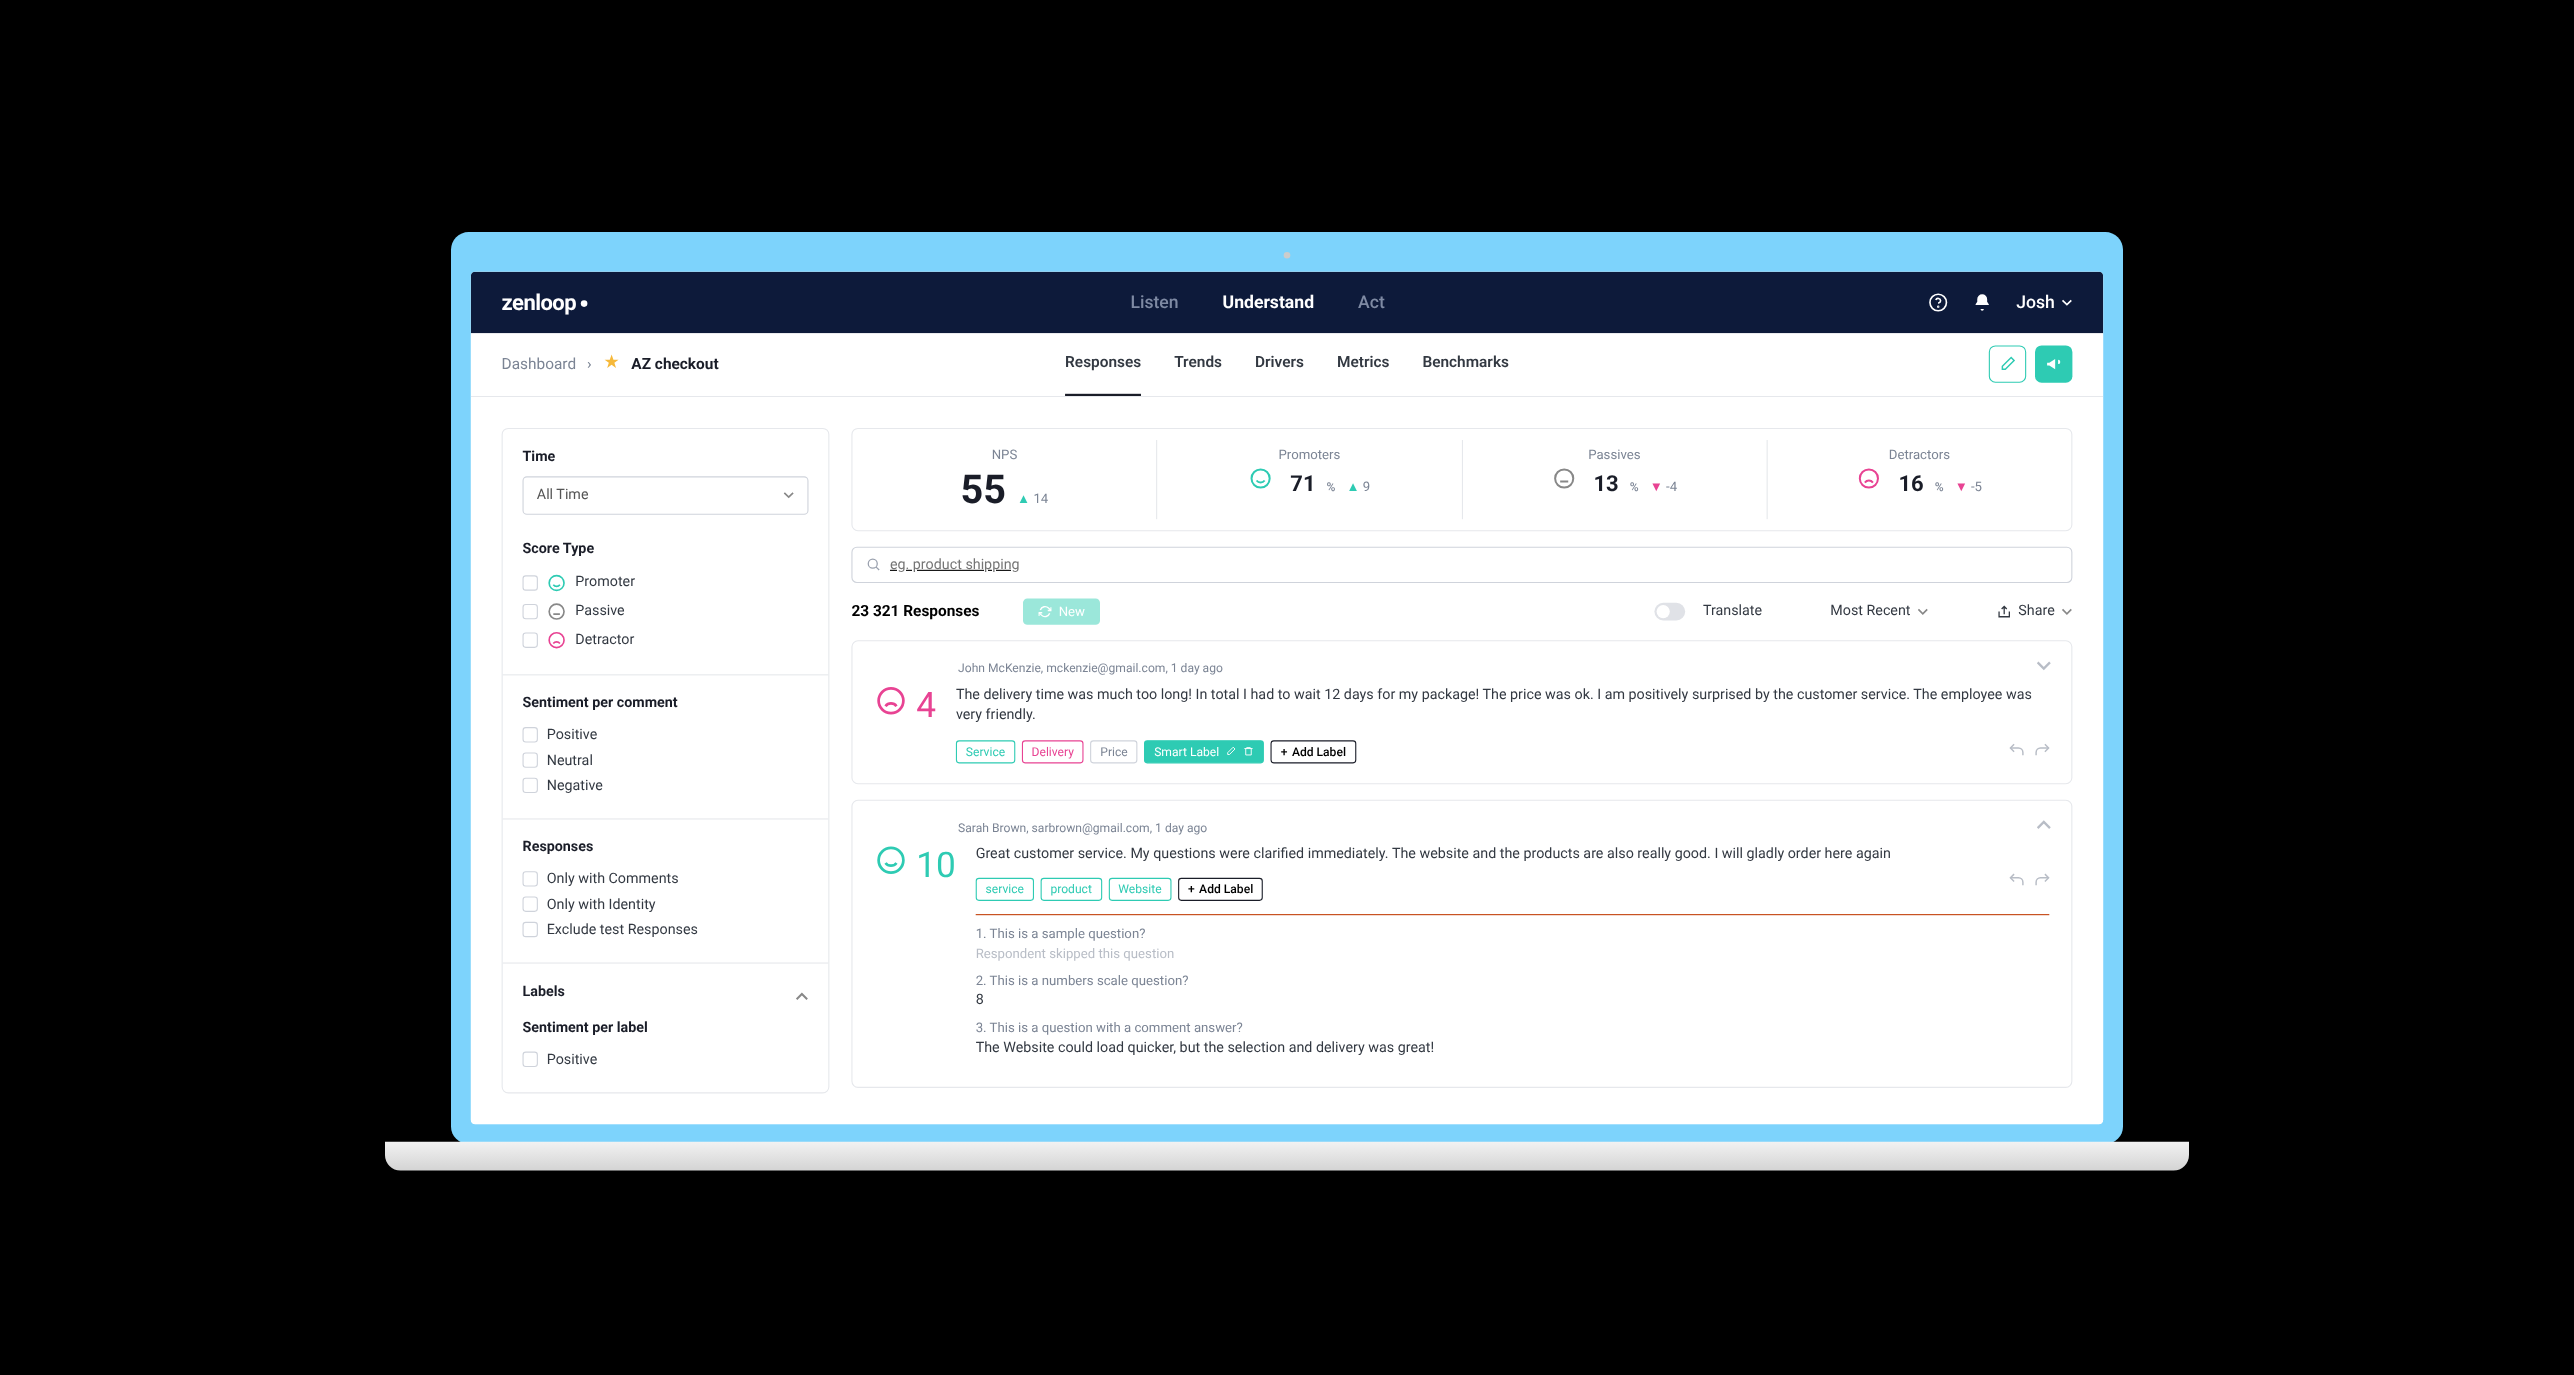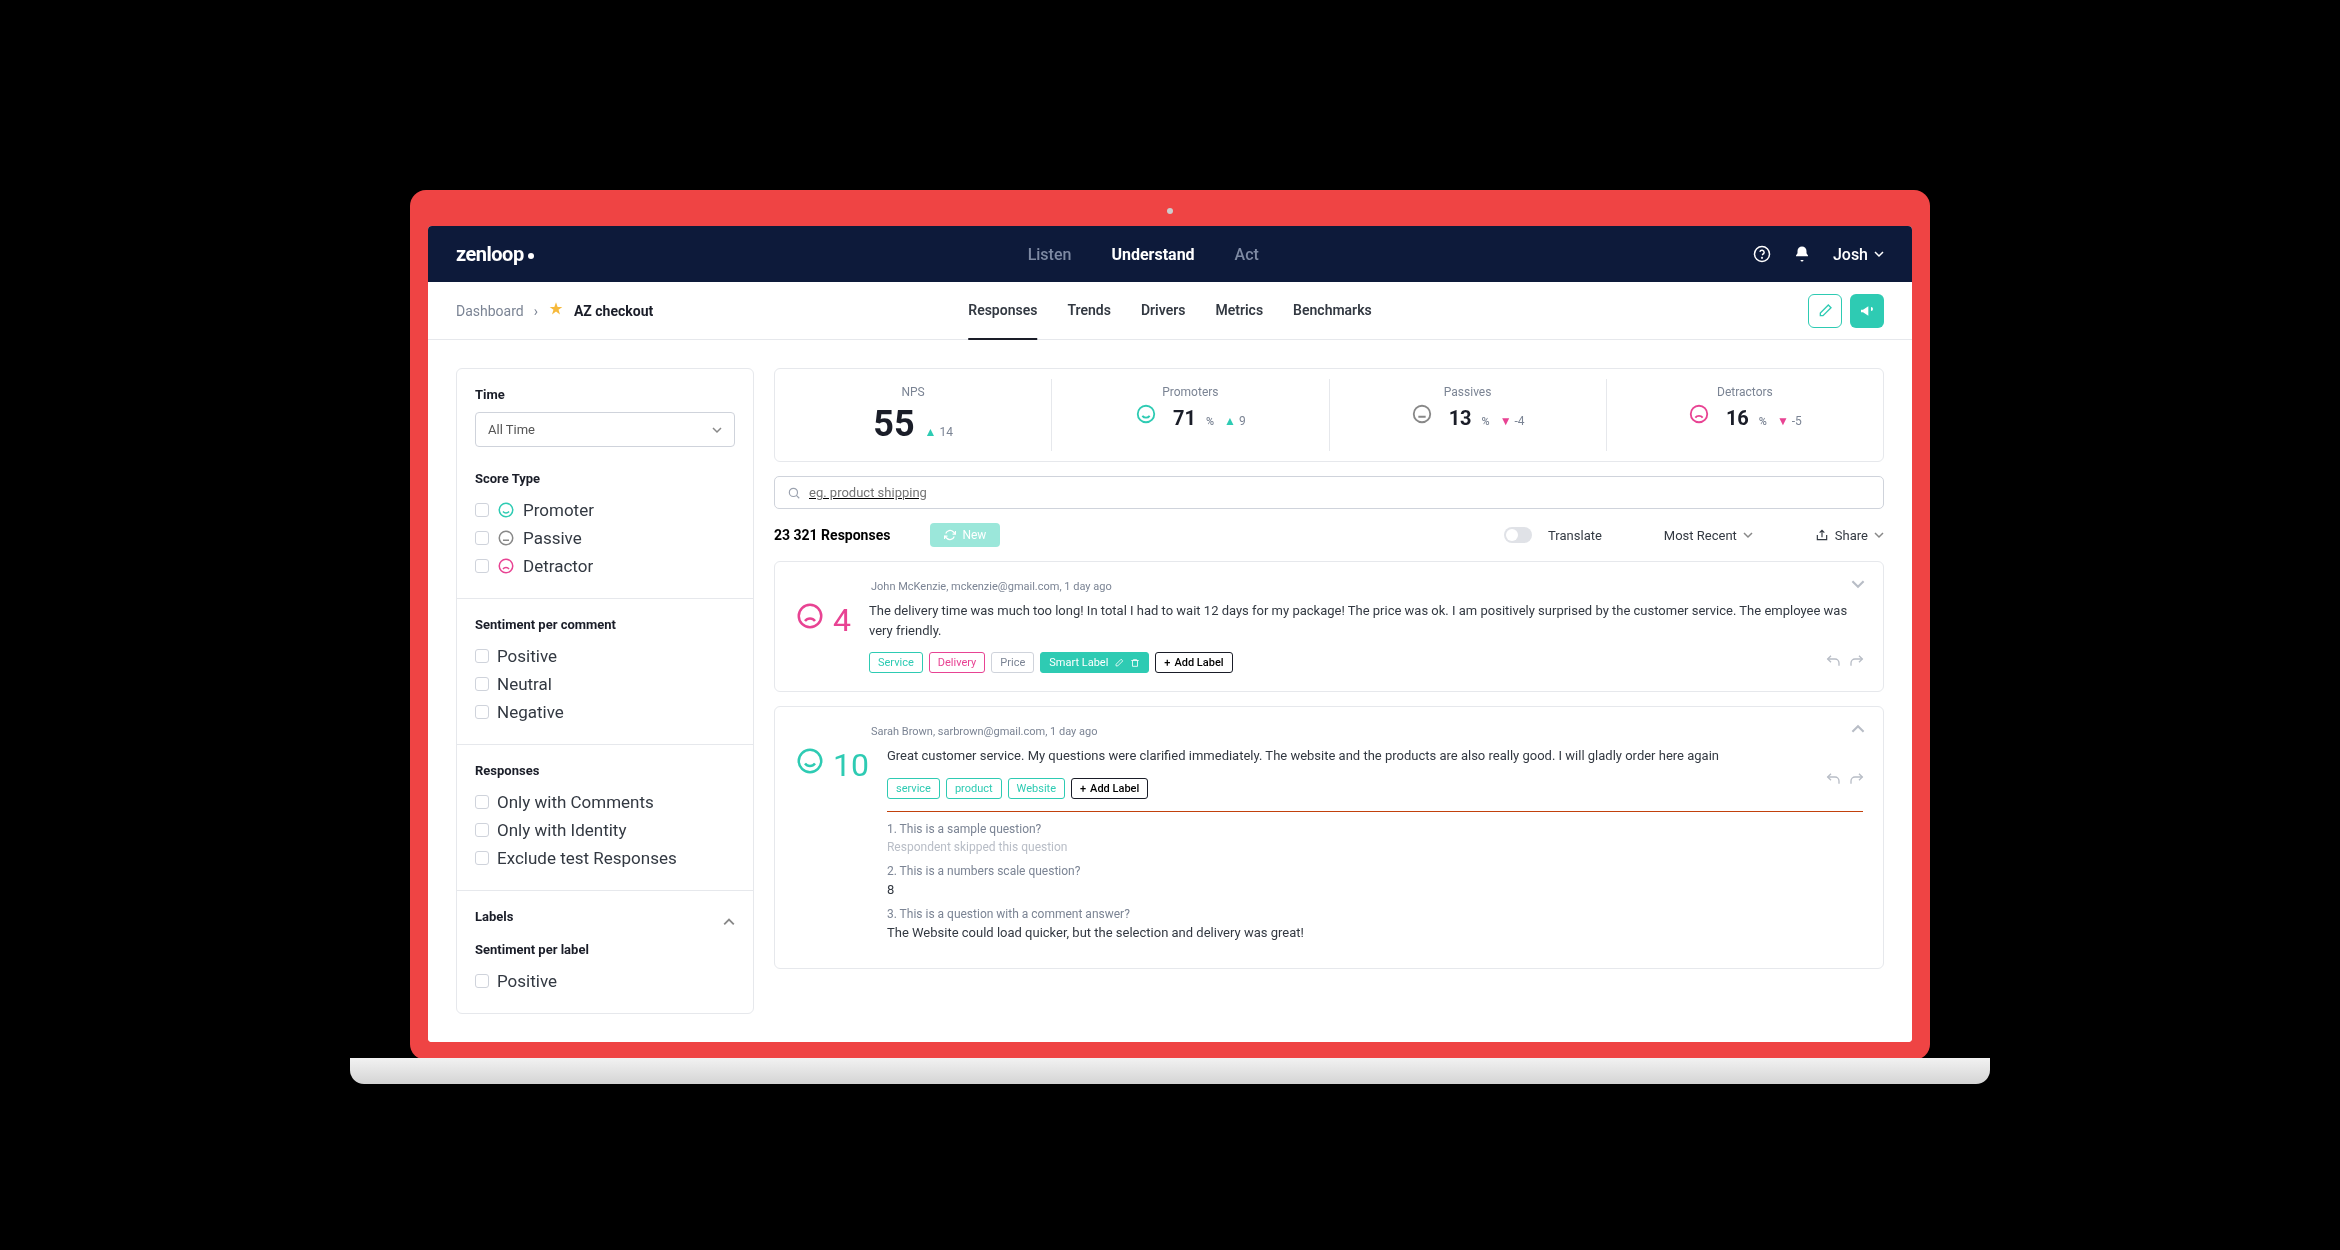--- a/index.html
+++ b/index.html
@@ -1,17 +1,17 @@
 <!DOCTYPE html>
 <html><head>
 <meta charset="utf-8">
 <style>
 * { box-sizing: border-box; margin: 0; padding: 0; font-family: -apple-system, BlinkMacSystemFont, "Segoe UI", Roboto, Helvetica, Arial, sans-serif; }
 body { background: #000; display: flex; align-items: center; justify-content: center; min-height: 100vh; padding: 40px; }
-.laptop-frame { background: #ef4444; border-radius: 16px; padding: 18px; width: 1520px; position: relative; box-shadow: 0 40px 80px rgba(0,0,0,.5); }
+.laptop-frame { background: #7dd3fc; border-radius: 16px; padding: 18px; width: 1520px; position: relative; box-shadow: 0 40px 80px rgba(0,0,0,.5); }
 .laptop-base { position: absolute; bottom: -24px; left: -60px; right: -60px; height: 26px; background: linear-gradient(#f2f2f2, #d4d4d4); border-radius: 0 0 14px 14px; }
 .laptop-notch { width: 6px; height: 6px; background: #ccc; border-radius: 50%; margin: 0 auto 12px; }
 .screen { background: #fff; border-radius: 4px; overflow: hidden; }
 
 .topbar { background: #0d1a3a; color: #fff; display: flex; align-items: center; height: 56px; padding: 0 28px; }
 .logo { font-weight: 700; font-size: 20px; letter-spacing: -.5px; }
 .logo .dot { display: inline-block; width: 6px; height: 6px; background: #fff; border-radius: 50%; margin-left: 4px; vertical-align: middle; }
 .main-nav { flex: 1; display: flex; justify-content: center; gap: 40px; }
 .main-nav a { color: #7e8aa3; font-size: 16px; text-decoration: none; font-weight: 500; }
 .main-nav a.active { color: #fff; font-weight: 700; }
@@ -28,21 +28,21 @@
 .sub-tabs a.active { border-bottom-color: #1a1d28; }
 .sub-actions { margin-left: auto; display: flex; gap: 8px; }
 .sq-btn { width: 34px; height: 34px; border-radius: 6px; display: flex; align-items: center; justify-content: center; cursor: pointer; }
 .sq-btn.outline { border: 1.5px solid #2ecbb3; color: #2ecbb3; }
 .sq-btn.filled { background: #2ecbb3; color: #fff; }
 
 .body { background: #fff; display: flex; gap: 20px; padding: 28px; min-height: 620px; position: relative; }
 .sidebar { width: 298px; border: 1px solid #e6e8ec; border-radius: 6px; padding: 18px; }
 .sidebar h4 { font-size: 13px; font-weight: 700; color: #1a1d28; margin-bottom: 10px; }
 .select { border: 1px solid #cfd3db; border-radius: 4px; padding: 9px 12px; font-size: 13px; color: #555; display: flex; justify-content: space-between; align-items: center; cursor: pointer; margin-bottom: 24px; }
-.filter-row { display: flex; align-items: center; gap: 8px; font-size: 17px; color: #333942; padding: 4px 0; }
+.filter-row { display: flex; align-items: center; gap: 8px; font-size: 13px; color: #333942; padding: 4px 0; }
 .chk { width: 14px; height: 14px; border: 1.5px solid #cfd3db; border-radius: 3px; }
 .face { width: 18px; height: 18px; display: inline-flex; }
 .section-div { height: 1px; background: #e6e8ec; margin: 18px -18px; }
 .section-head { display: flex; justify-content: space-between; align-items: center; margin-bottom: 8px; }
 
 .main { flex: 1; display: flex; flex-direction: column; gap: 14px; }
 .stats { border: 1px solid #e6e8ec; border-radius: 6px; display: flex; padding: 10px 0; }
 .stat { flex: 1; border-right: 1px solid #e6e8ec; padding: 6px 20px; text-align: center; }
 .stat:last-child { border-right: none; }
 .stat .label { font-size: 12px; color: #7b8494; margin-bottom: 4px; }

